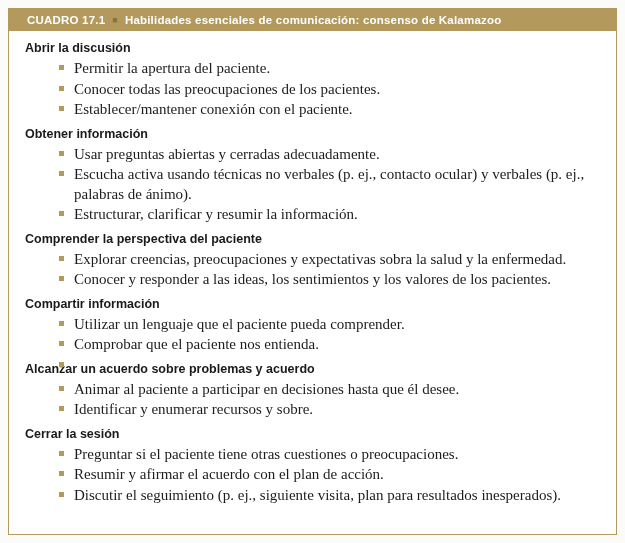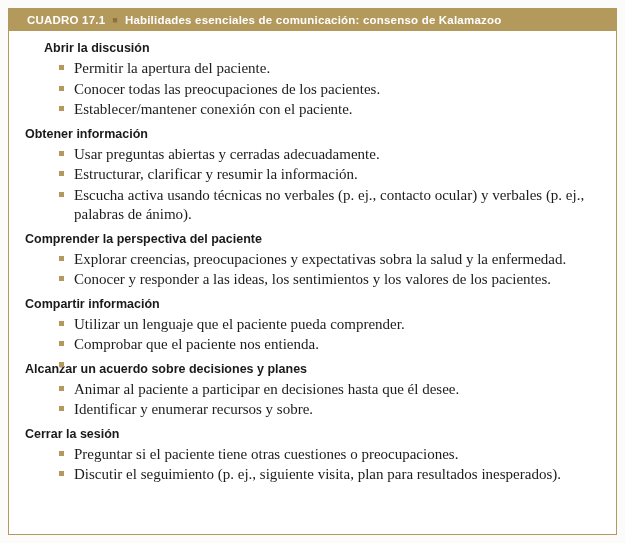--- a/index.html
+++ b/index.html
@@ -52,21 +52,21 @@
     padding: 8px 14px 10px 16px;
     flex: 1;
   }
   .section-heading {
     font-family: "Liberation Sans", sans-serif;
     font-weight: bold;
     font-size: 12.5px;
     color: var(--heading-color);
     margin: 7px 0 4px 0;
   }
-  .section-heading:first-child { margin-top: 2px; margin-left: 19px; }
+  .section-heading:first-child { margin-top: 2px; }
   ul.bullet-list {
     list-style: none;
     margin: 0 0 6px 0;
     padding: 0 0 0 34px;
   }
   ul.bullet-list li {
     position: relative;
     font-family: "Liberation Serif", serif;
     font-size: 15px;
     line-height: 1.3;
@@ -96,38 +96,39 @@
   <div class="box-body">
       <div class="section-heading">Abrir la discusión</div>
       <ul class="bullet-list">
         <li><span class="bullet"></span><span>Permitir la apertura del paciente.</span></li>
         <li><span class="bullet"></span><span>Conocer todas las preocupaciones de los pacientes.</span></li>
         <li><span class="bullet"></span><span>Establecer/mantener conexión con el paciente.</span></li>
       </ul>
       <div class="section-heading">Obtener información</div>
       <ul class="bullet-list">
         <li><span class="bullet"></span><span>Usar preguntas abiertas y cerradas adecuadamente.</span></li>
+        <li><span class="bullet"></span><span>Escucha activa usando técnicas no verbales (p. ej., contacto ocular) y verbales (p. ej., palabras de ánimo).</span></li>
         <li><span class="bullet"></span><span>Estructurar, clarificar y resumir la información.</span></li>
-        <li><span class="bullet"></span><span>Escucha activa usando técnicas no verbales (p. ej., contacto ocular) y verbales (p. ej., palabras de ánimo).</span></li>
       </ul>
       <div class="section-heading">Comprender la perspectiva del paciente</div>
       <ul class="bullet-list">
         <li><span class="bullet"></span><span>Explorar creencias, preocupaciones y expectativas sobra la salud y la enfermedad.</span></li>
         <li><span class="bullet"></span><span>Conocer y responder a las ideas, los sentimientos y los valores de los pacientes.</span></li>
       </ul>
       <div class="section-heading">Compartir información</div>
       <ul class="bullet-list">
         <li><span class="bullet"></span><span>Utilizar un lenguaje que el paciente pueda comprender.</span></li>
         <li><span class="bullet"></span><span>Comprobar que el paciente nos entienda.</span></li>
         <li><span class="bullet"></span></li>
       </ul>
-      <div class="section-heading">Alcanzar un acuerdo sobre decisiones y planes</div>
+      <div class="section-heading">Alcanzar un acuerdo sobre problemas y acuerdo</div>
       <ul class="bullet-list">
         <li><span class="bullet"></span><span>Animar al paciente a participar en decisiones hasta que él desee.</span></li>
         <li><span class="bullet"></span><span>Identificar y enumerar recursos y sobre.</span></li>
       </ul>
       <div class="section-heading">Cerrar la sesión</div>
       <ul class="bullet-list">
         <li><span class="bullet"></span><span>Preguntar si el paciente tiene otras cuestiones o preocupaciones.</span></li>
+        <li><span class="bullet"></span><span>Resumir y afirmar el acuerdo con el plan de acción.</span></li>
         <li><span class="bullet"></span><span>Discutir el seguimiento (p. ej., siguiente visita, plan para resultados inesperados).</span></li>
       </ul>
     </div>
 </div>
 
 </body></html>

